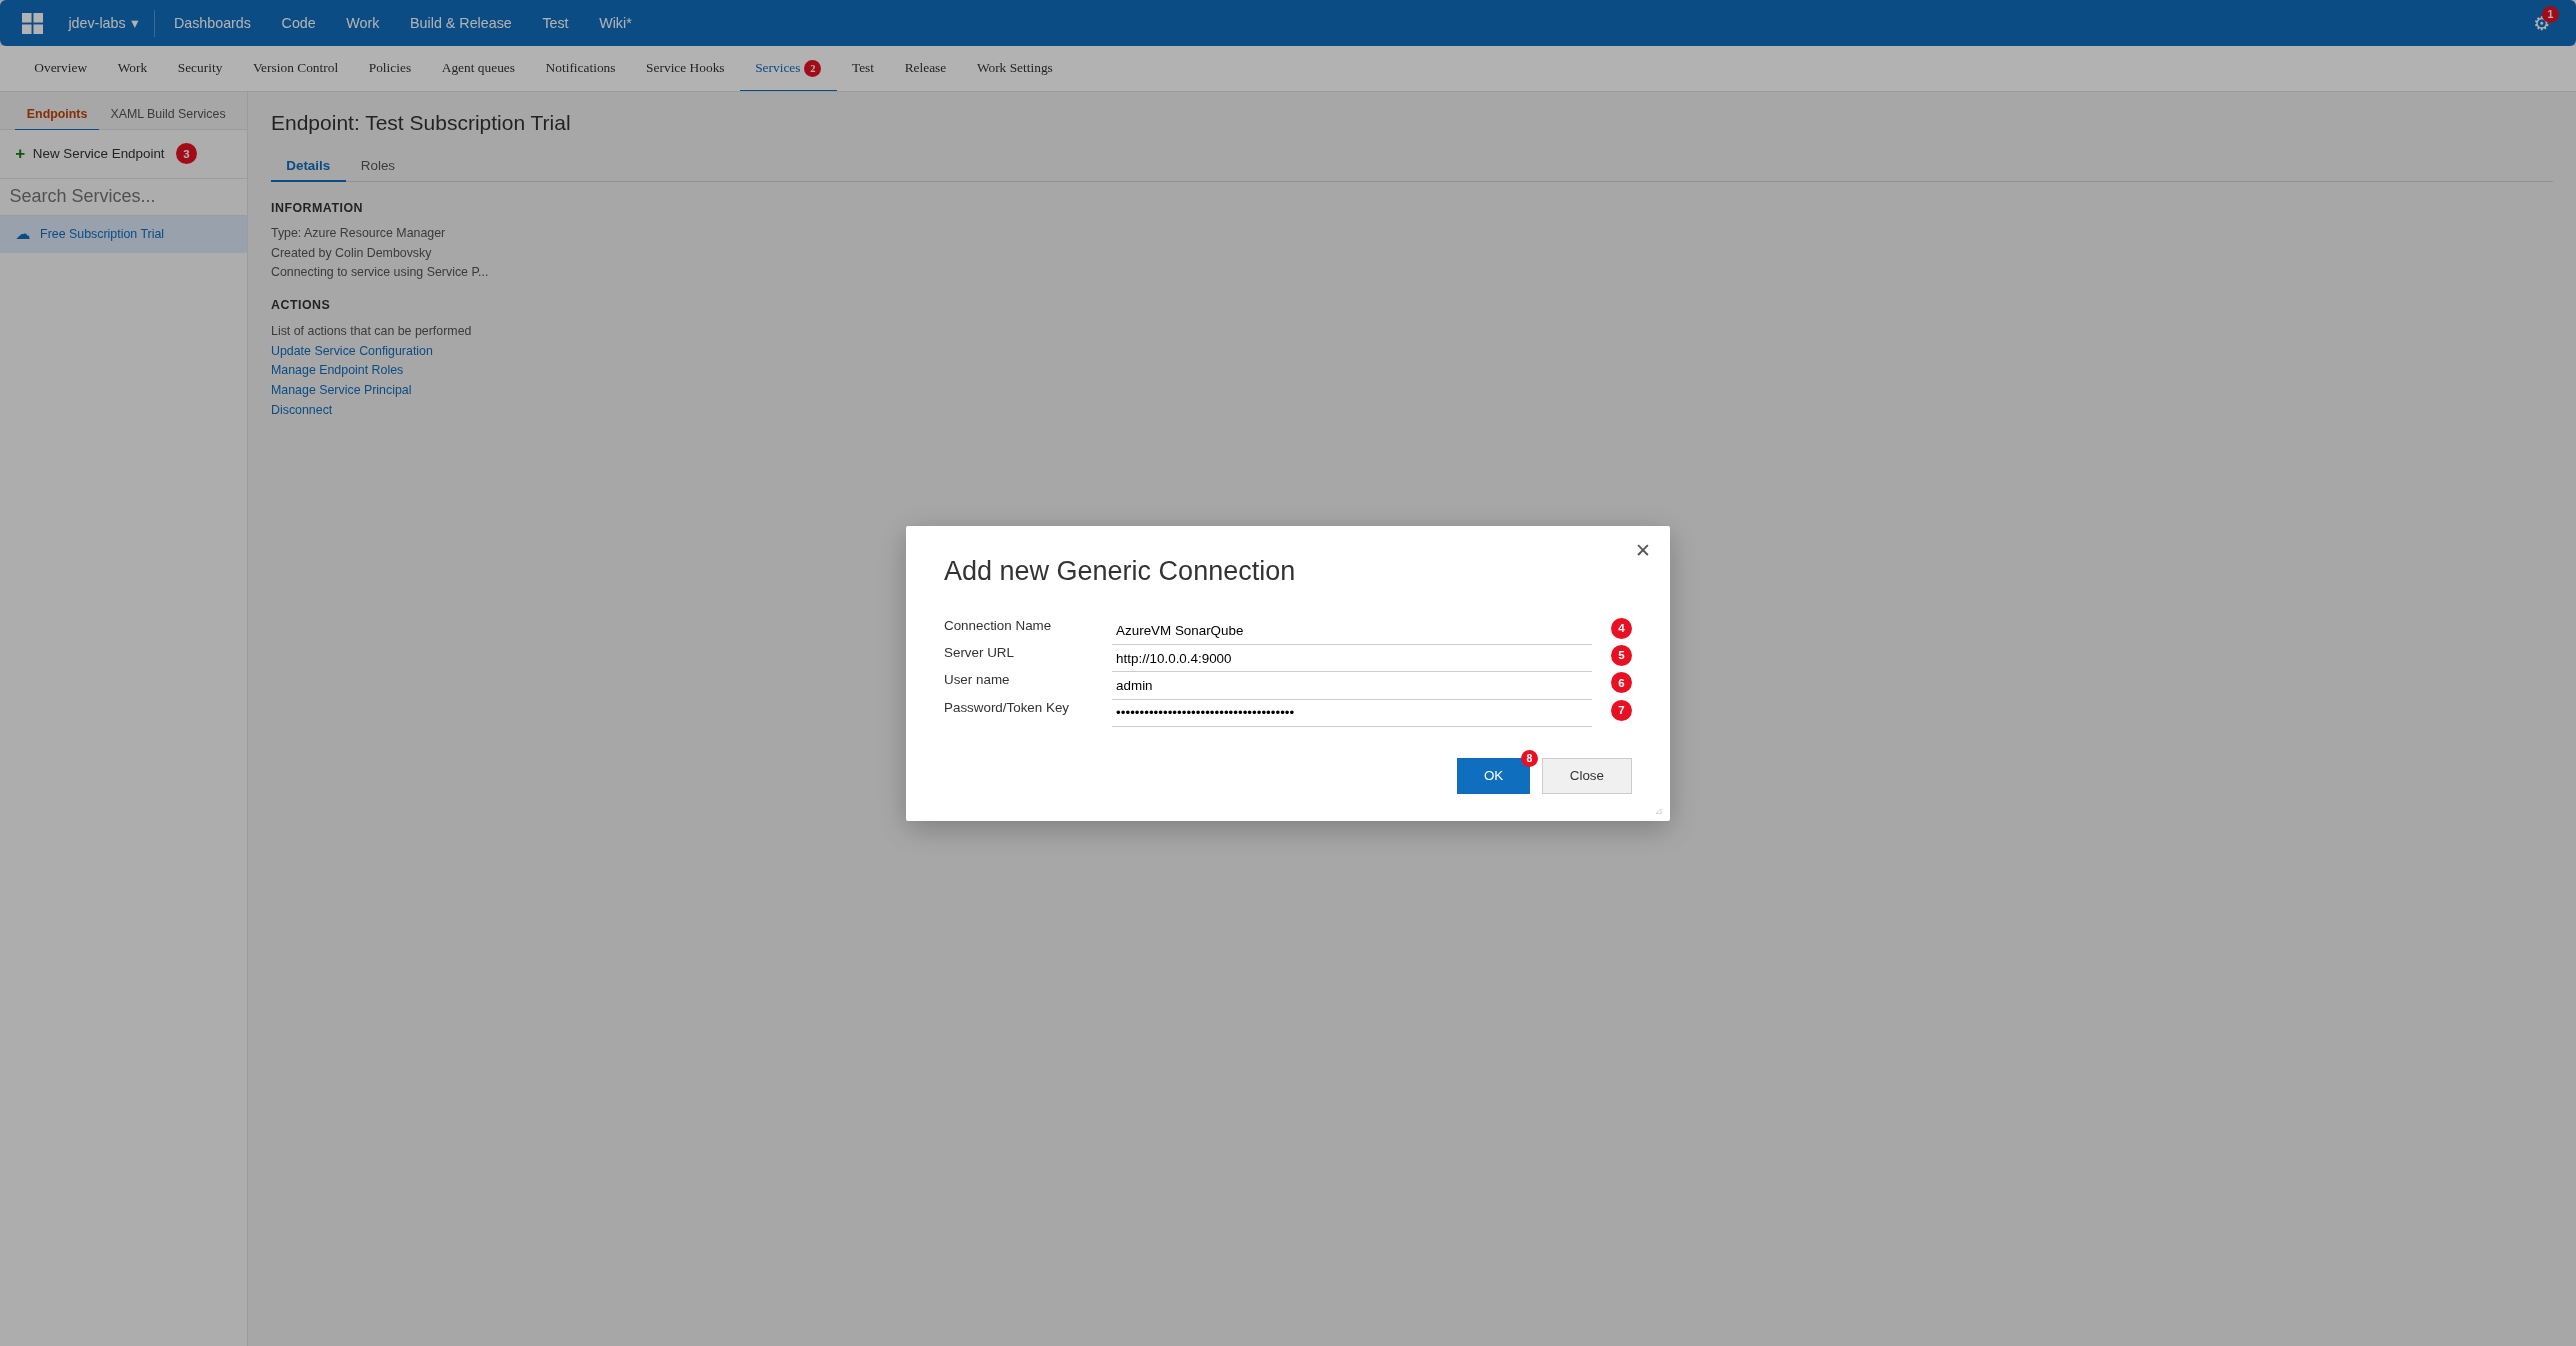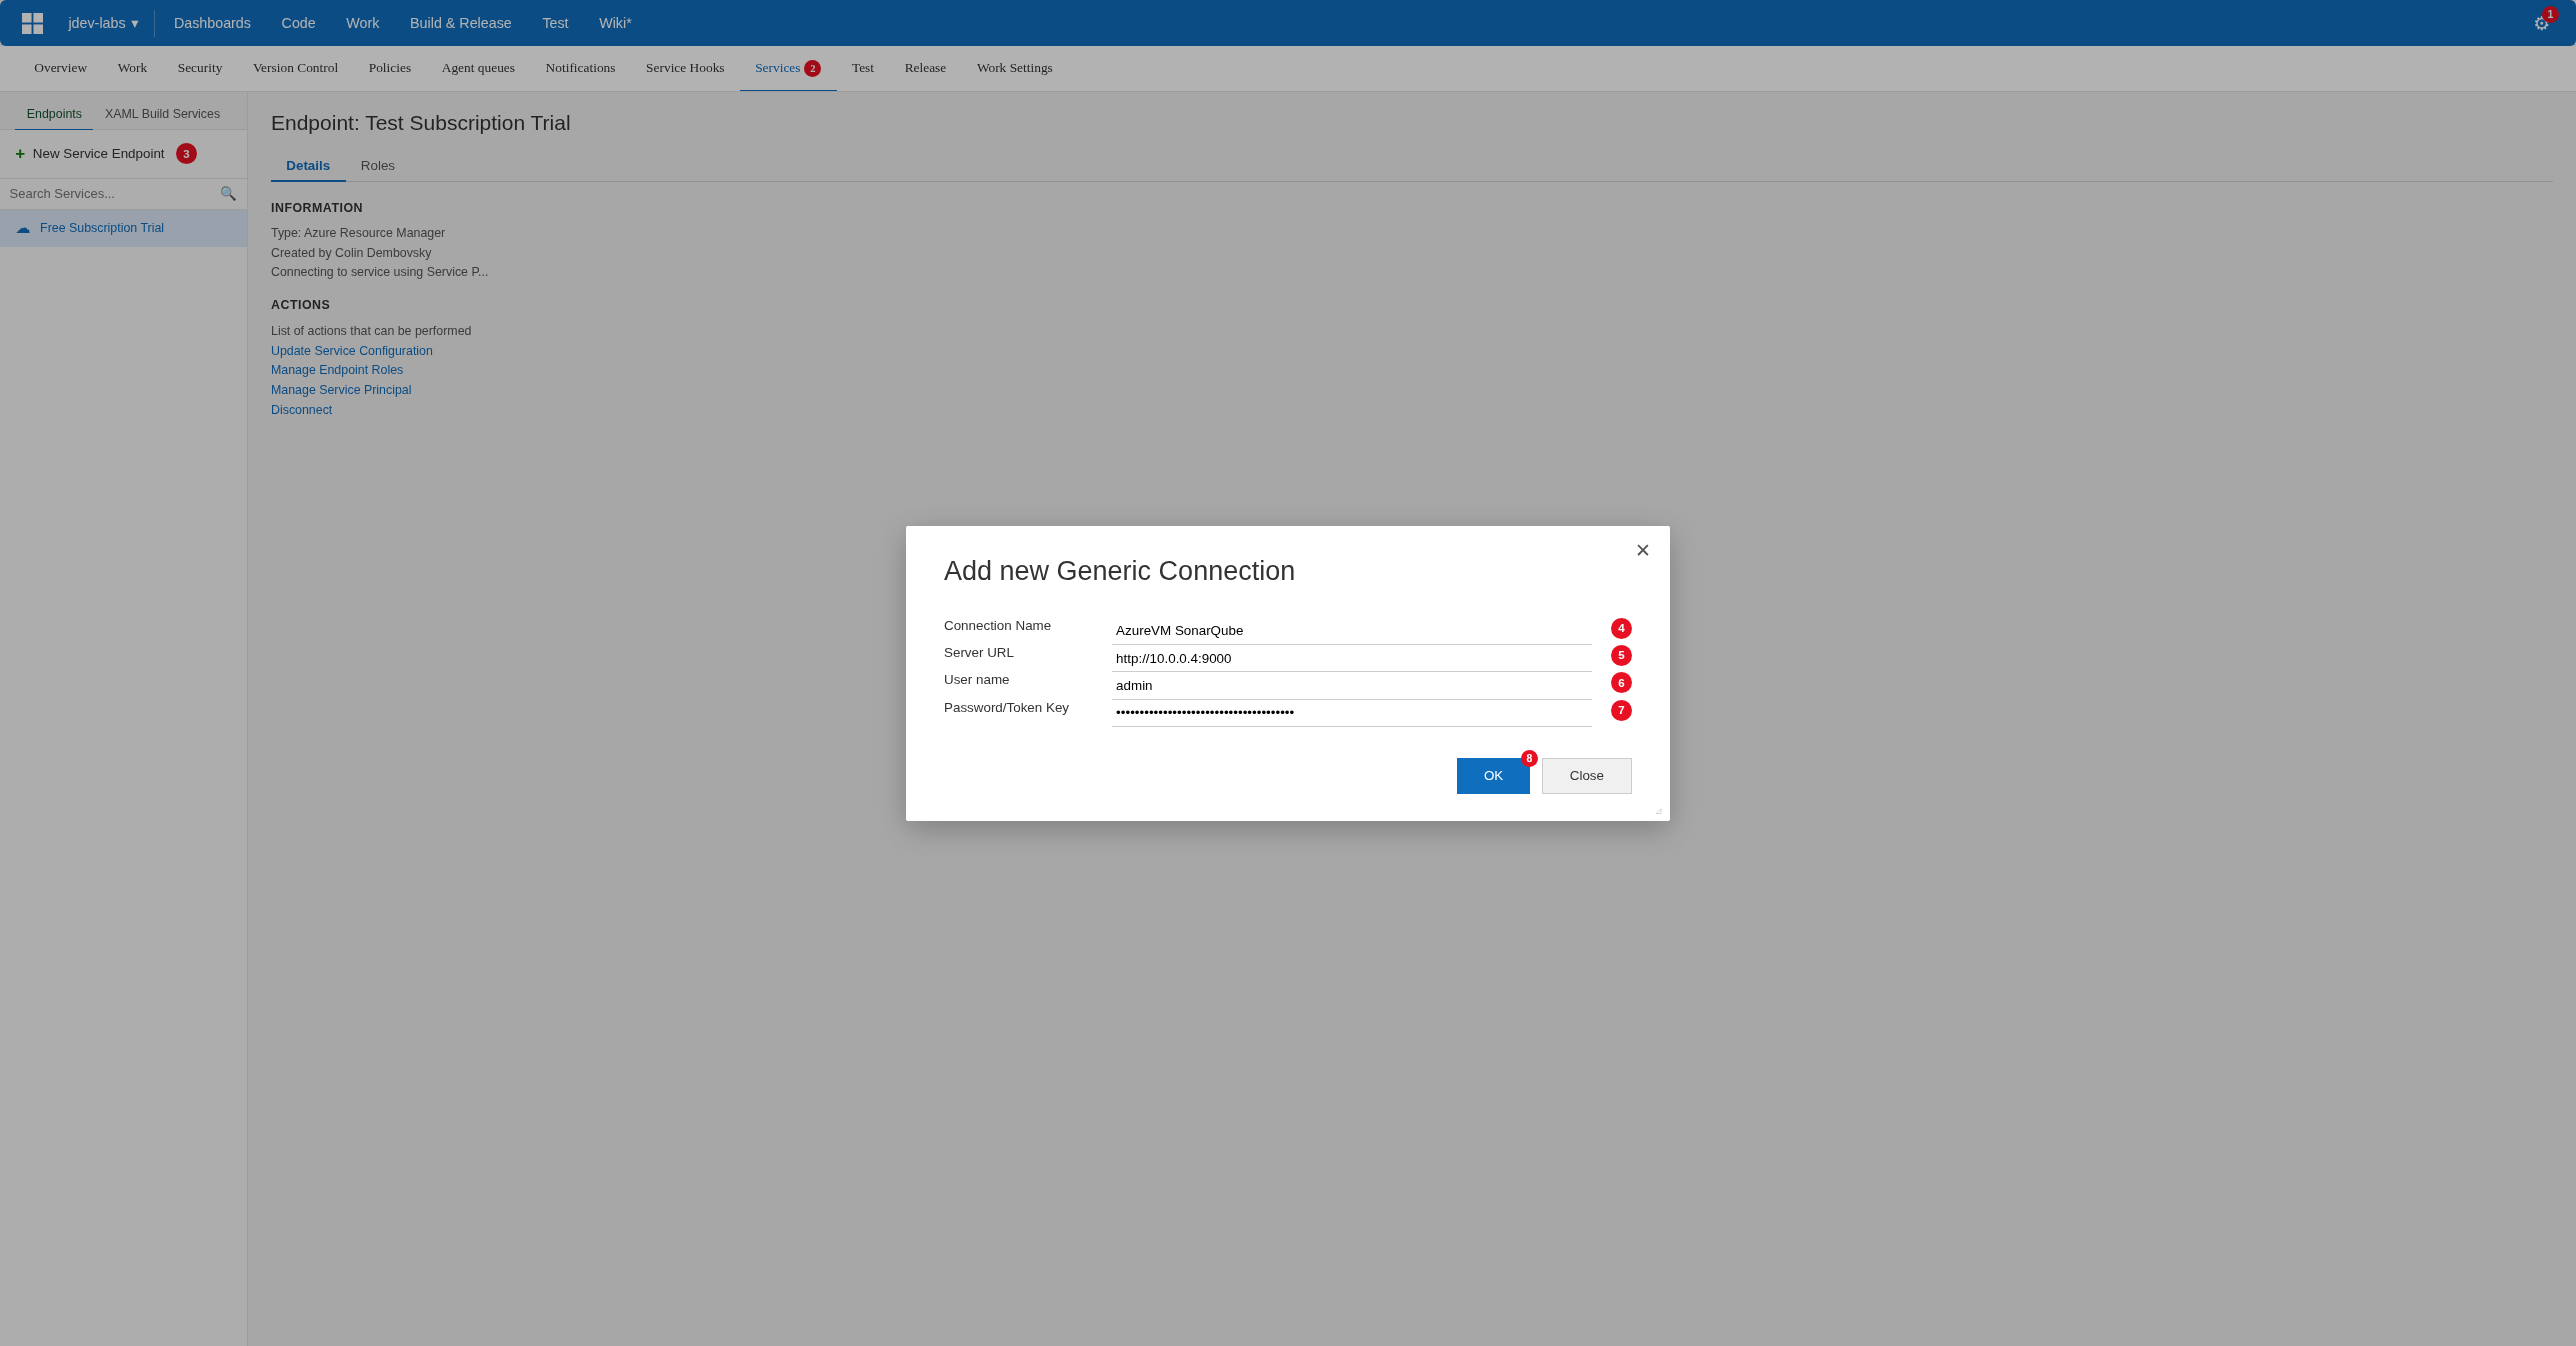--- a/index.html
+++ b/index.html
@@ -144,23 +144,23 @@
     .sidebar-tab {
       padding: 7.6px 11.5px;
       cursor: pointer;
       font-size: 12.4px;
       color: #555;
       border-bottom: 1.9px solid transparent;
       margin-bottom: -1px;
       white-space: nowrap;
     }
     .sidebar-tab.active {
-      color: #14532d;
+      color: #c2410c;
       border-bottom: 1.9px solid #106ebe;
-      font-weight: 400;
+      font-weight: 700;
     }
     .new-endpoint-btn {
       display: flex;
       align-items: center;
       gap: 7.6px;
       padding: 13.4px 15.3px;
       color: #333;
       cursor: pointer;
       font-size: 13.4px;
       border-bottom: 1px solid #e0e0e0;
@@ -172,21 +172,21 @@
       align-items: center;
       padding: 7.6px 9.5px;
       border-bottom: 1px solid #e0e0e0;
       gap: 5.7px;
     }
     .search-input {
       flex: 1;
       border: none;
       background: transparent;
       outline: none;
-      font-size: 13px;
+      font-size: 18px;
       color: #333;
     }
     .search-icon { color: #888; font-size: 13.4px; }
     .sidebar-list { flex: 1; overflow-y: auto; }
     .sidebar-item {
       display: flex;
       align-items: center;
       gap: 9.5px;
       padding: 9.5px 15.3px;
       cursor: pointer;

